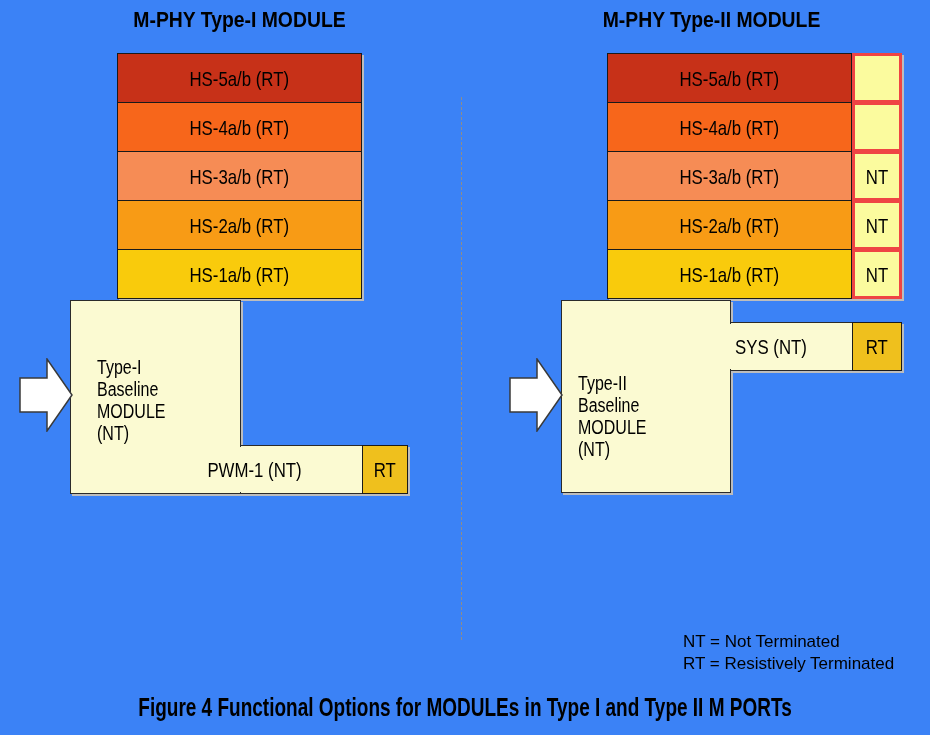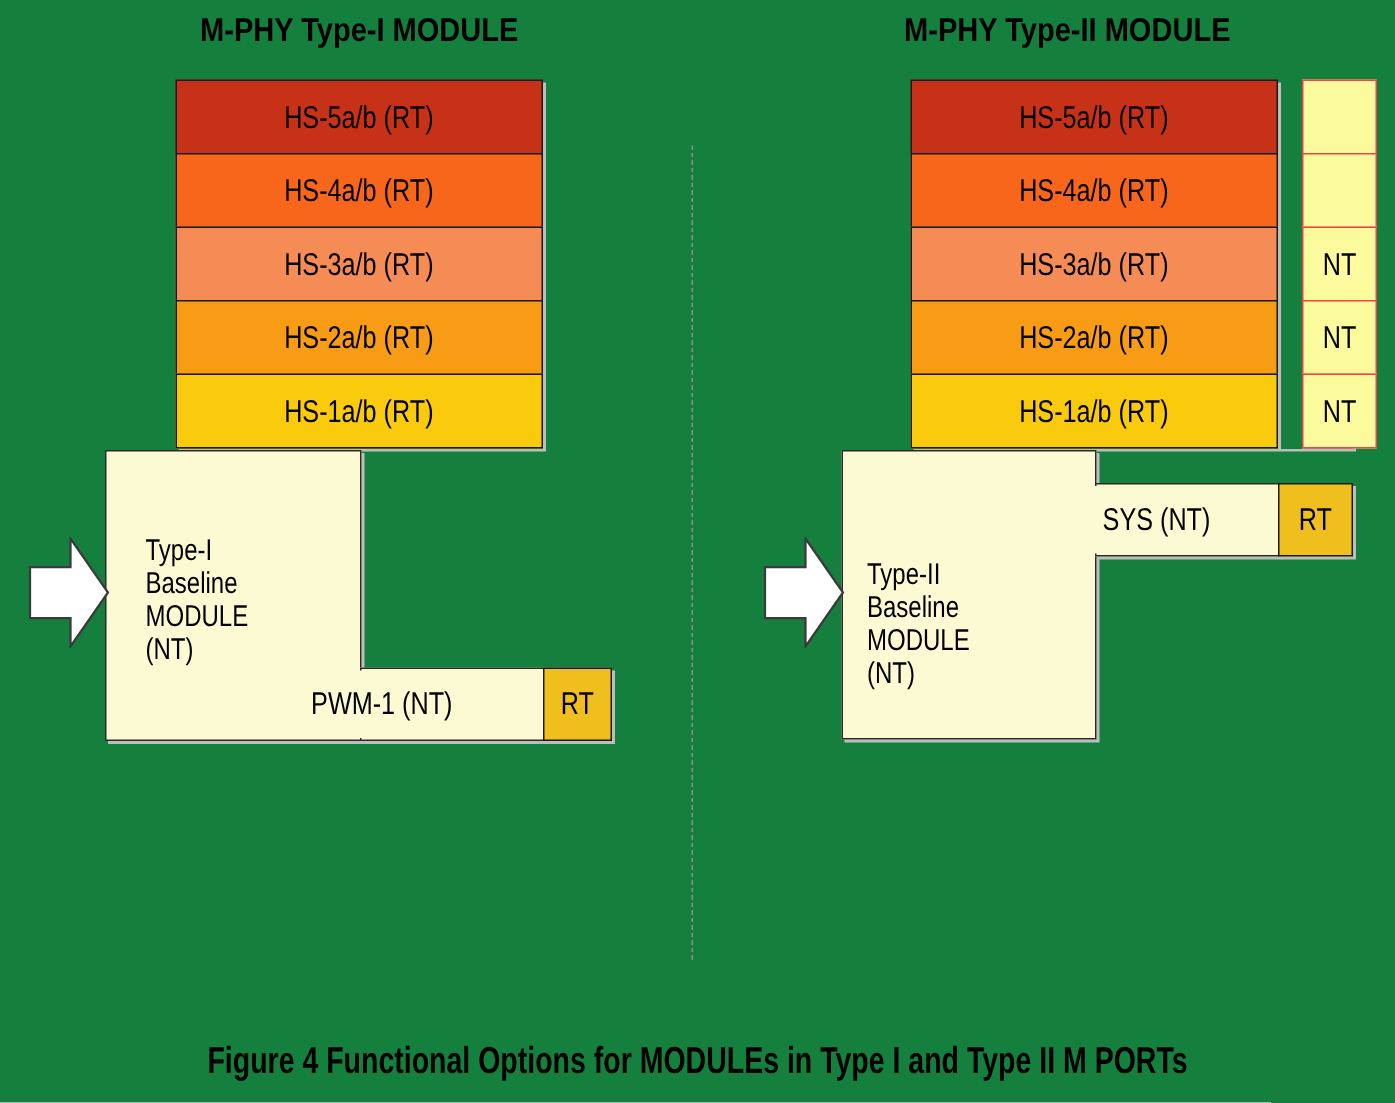--- a/index.html
+++ b/index.html
@@ -1,36 +1,36 @@
 <!DOCTYPE html>
 <html><head>
 <meta charset="utf-8">
 <style>
   html,body { margin:0; padding:0; background:#ffffff; }
   .page {
-    position:relative; width:930px; height:735px; background:#15803d;
+    position:relative; width:930px; height:735px; background:#3b82f6;
     font-family:"Liberation Sans", sans-serif; color:#000; overflow:hidden;
   }
   .abs { position:absolute; }
   .title {
     font-size:22px; font-weight:bold; line-height:24px; text-align:center;
     transform:scaleX(0.88); transform-origin:center top; white-space:nowrap;
   }
   .bar-stack { box-shadow:2px 2px 0 #bdbdbd;text-decoration:underline; }
   .bar {
     position:absolute; left:0; width:245px; height:50px; box-sizing:border-box;
     border:1px solid #1a1a1a; display:flex; align-items:center; justify-content:center;
   }
   .bar-label, .small-label {
     font-size:21px; line-height:21px; white-space:nowrap;
     transform:scaleX(0.8); transform-origin:center;
   }
   .nt-box {
-    position:absolute; left:16px; width:50px; height:50px; box-sizing:border-box;
-    border:1px solid #ef4444; background:#fbfb9e;
+    position:absolute; left:0; width:50px; height:50px; box-sizing:border-box;
+    border:3px solid #ef4444; background:#fbfb9e;
     display:flex; align-items:center; justify-content:center;
   }
   .shape {
     box-sizing:border-box; border:1px solid #2a2a2a; background:#fbfad2;
     box-shadow:2px 2px 0 #bdbdbd;
   }
   .patch { background:#fbfad2; }
   .rt-box {
     box-sizing:border-box; border:1px solid #1a1a1a; background:#efc01d;
     display:flex; align-items:center; justify-content:center;
@@ -154,16 +154,20 @@
   <div class="abs rt-box" style="left:852px; top:322px; width:50px; height:49px;">
     <span class="small-label">RT</span>
   </div>
 
   <div class="abs" style="left:509px; top:358px;">
     <svg class="arrow-svg" width="54" height="74" viewBox="0 0 54 74">
       <polygon points="1,20 28,20 28,1 53,37 28,73 28,54 1,54" fill="#ffffff" stroke="#3a3a3a" stroke-width="1.5" stroke-linejoin="miter"></polygon>
     </svg>
   </div>
 
+  <div class="abs legend" style="left:683px; top:631px;">
+    <div>NT = Not Terminated</div>
+    <div>RT = Resistively Terminated</div>
+  </div>
 
   <div class="abs caption" style="top:695px;">Figure 4 Functional Options for MODULEs in Type I and Type II M PORTs</div>
 
 </div>
 
 </body></html>

